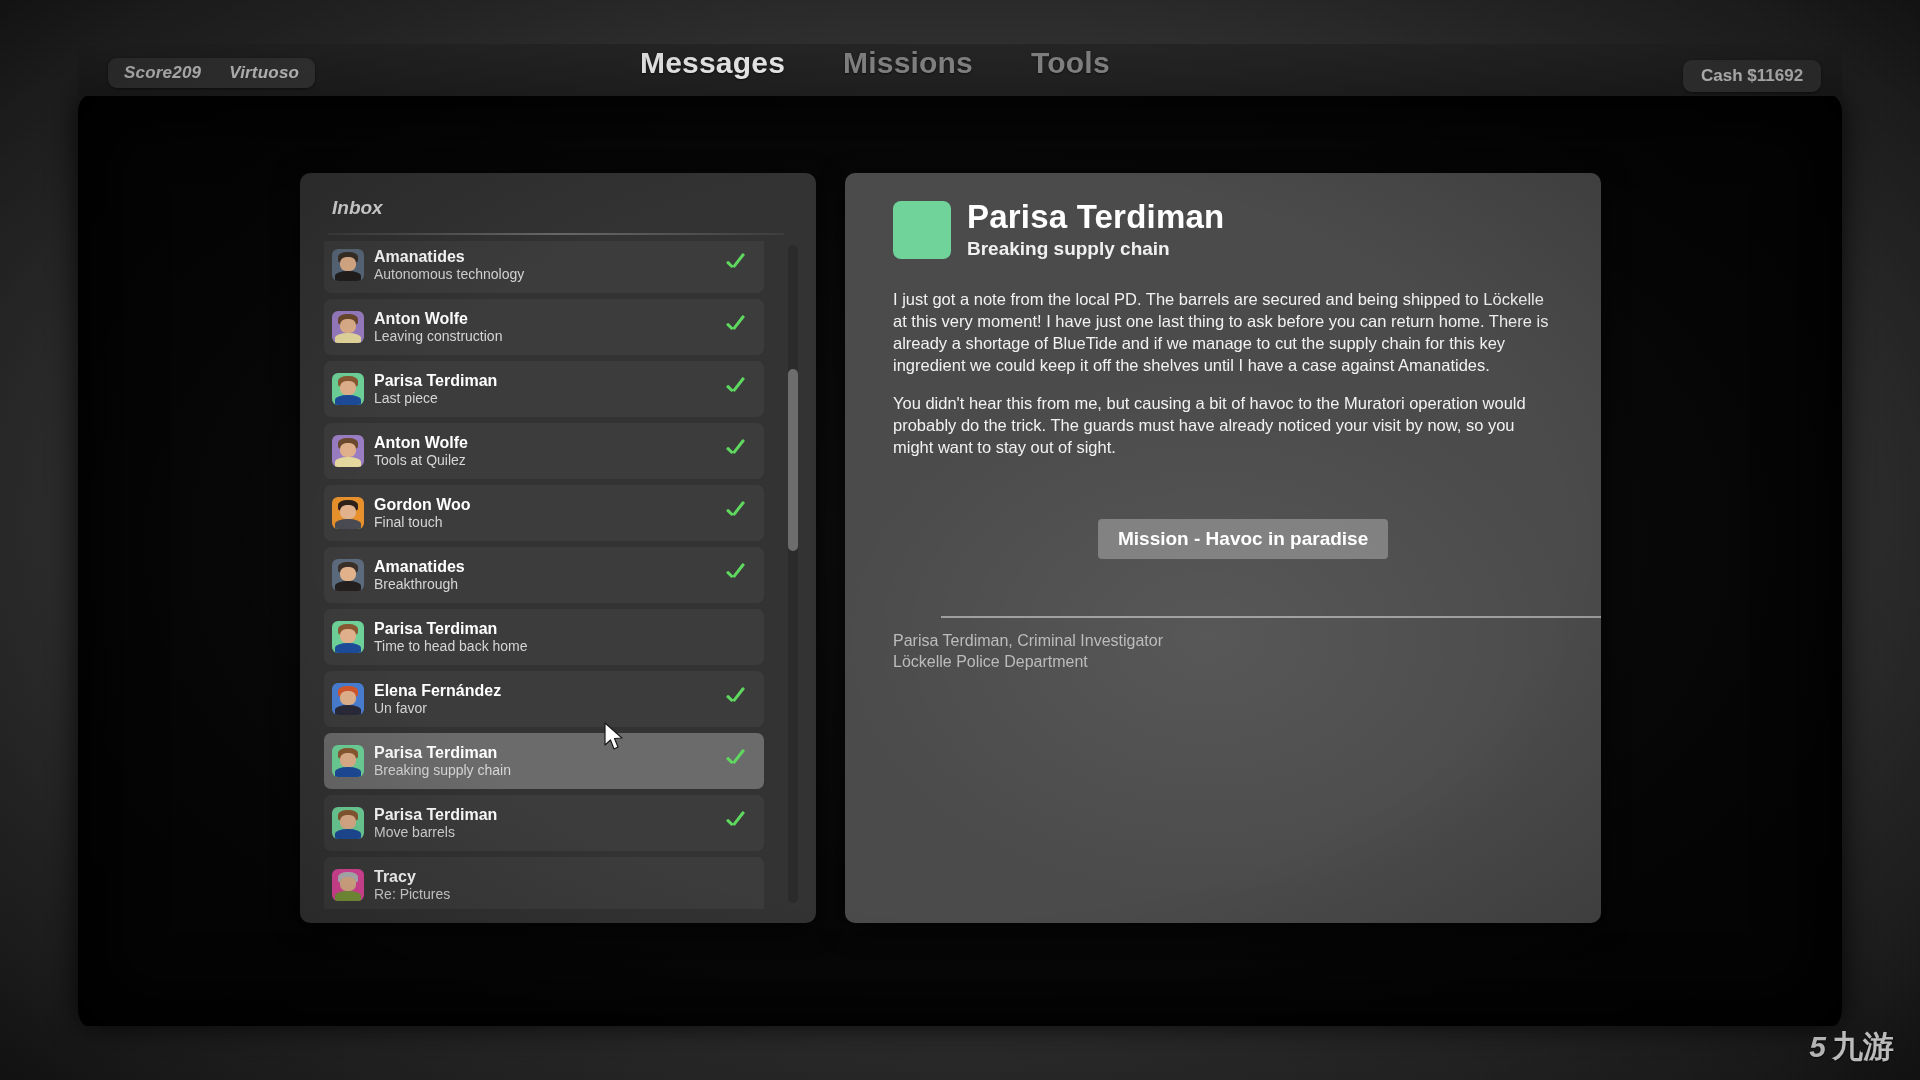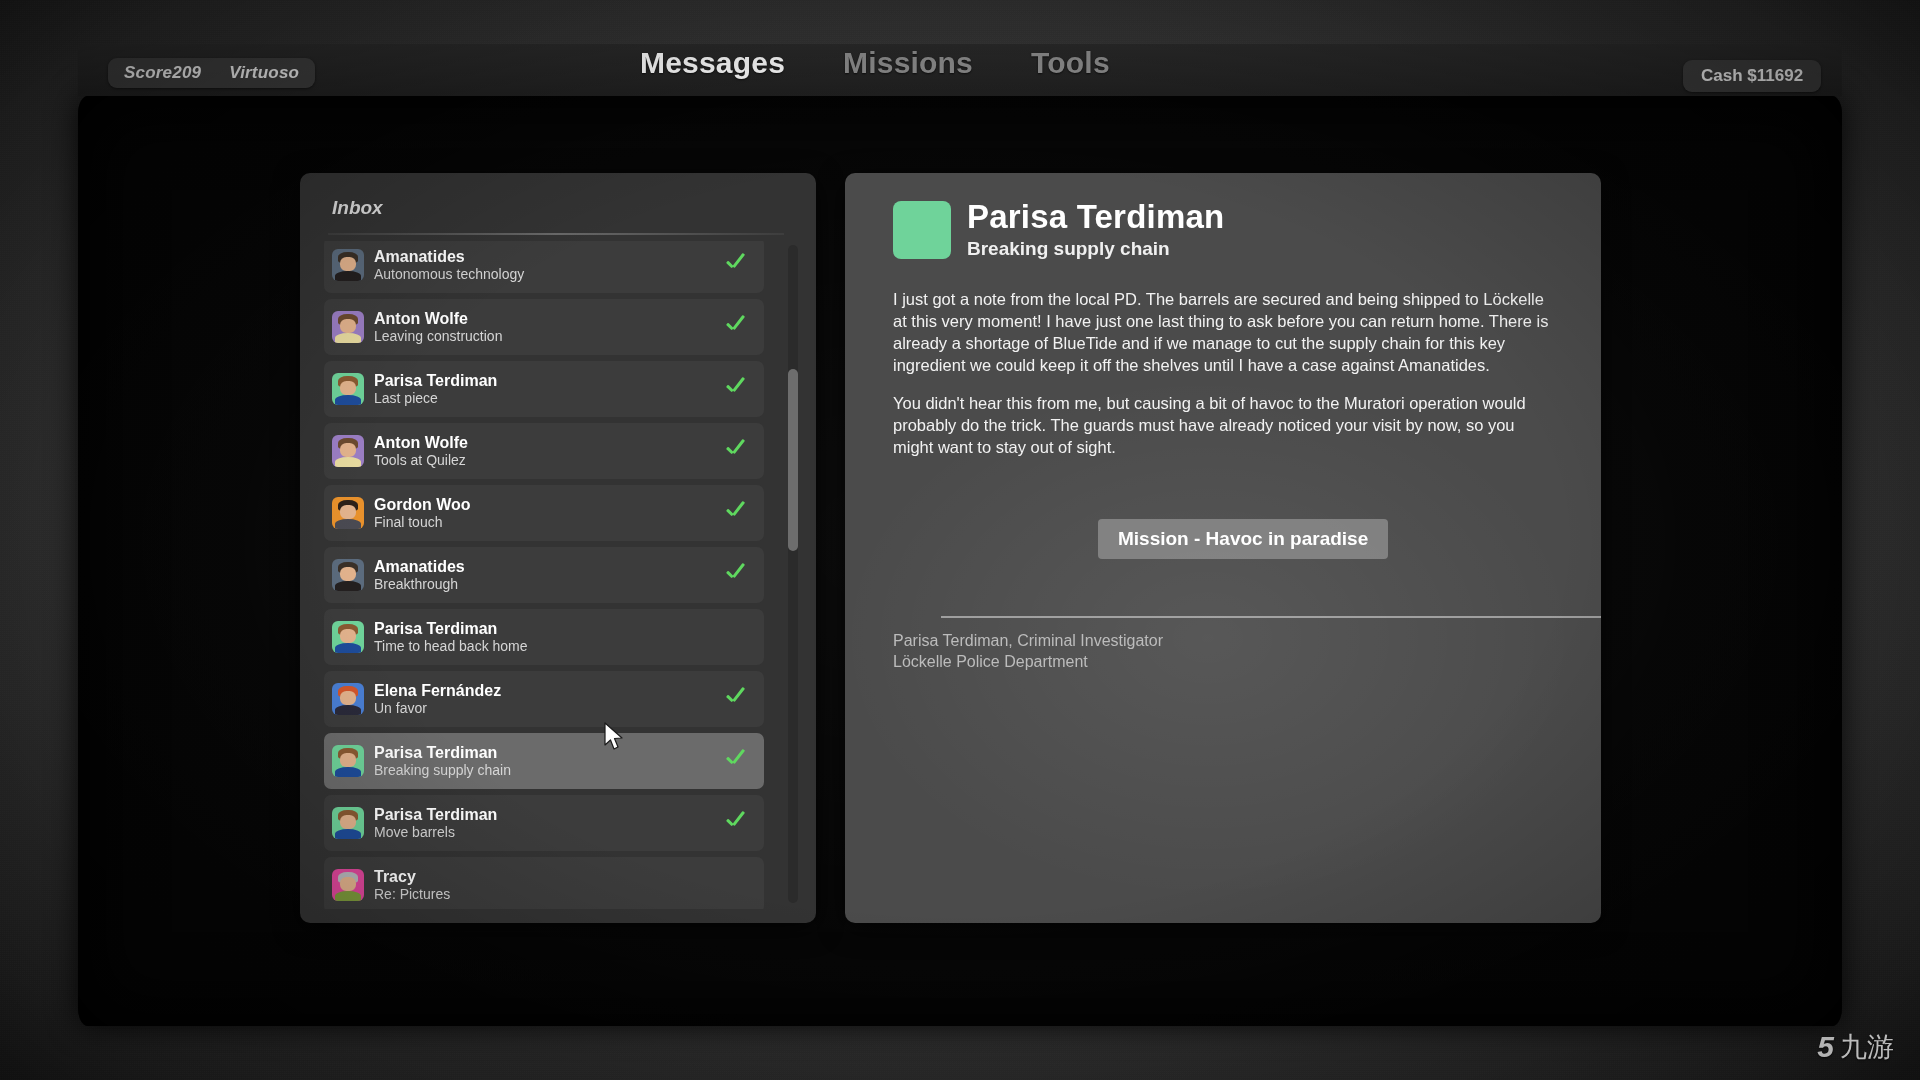--- a/index.html
+++ b/index.html
@@ -221,21 +221,21 @@
   
   #watermark{
     position:absolute; right:26px; bottom:18px; z-index:70;
     display:flex; align-items:center; gap:6px; opacity:.85;
   }
   #wm-glyph{
     color:#cfcfcf; font-size:30px; font-weight:700; font-style:italic;
     line-height:30px; text-shadow:0 1px 2px rgba(0,0,0,.8);
   }
   #wm-text{
-    color:#d8d8d8; font-size:27px; font-weight:400; line-height:30px;
+    color:#d8d8d8; font-size:31px; font-weight:700; line-height:30px;
     text-shadow:0 1px 2px rgba(0,0,0,.8);
   }
 </style>
 </head>
 <body>
 
 <div id="screen-root">
   <div id="bezel"></div>
   <div id="inner-screen"></div>
 

